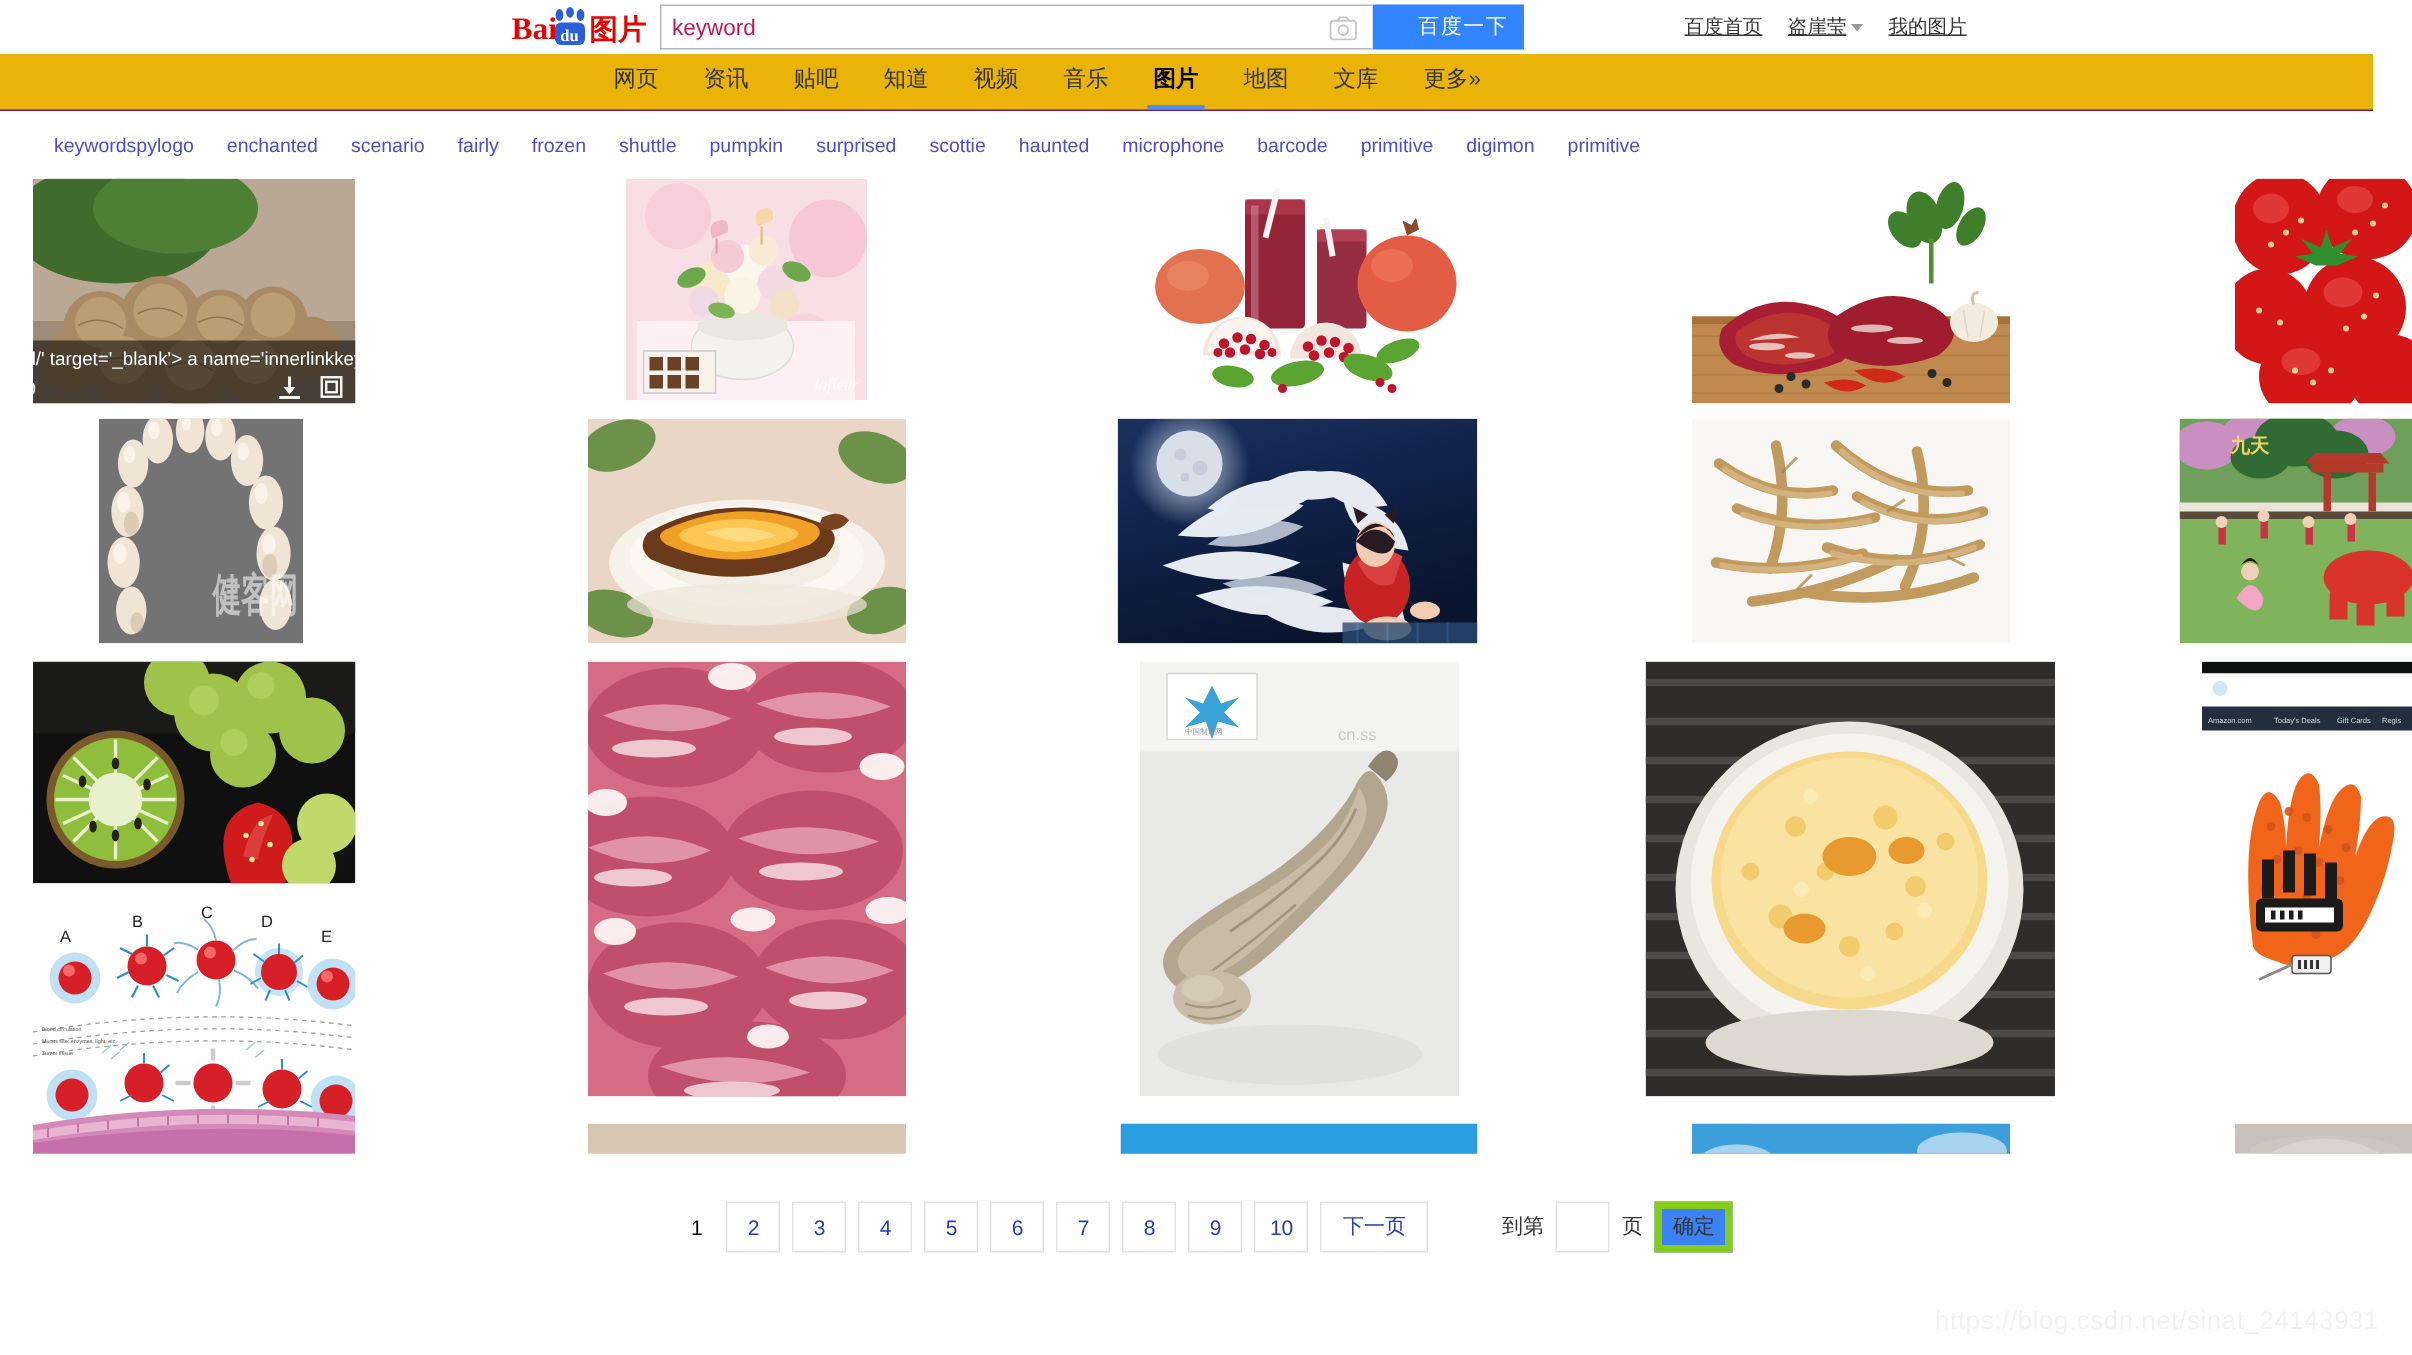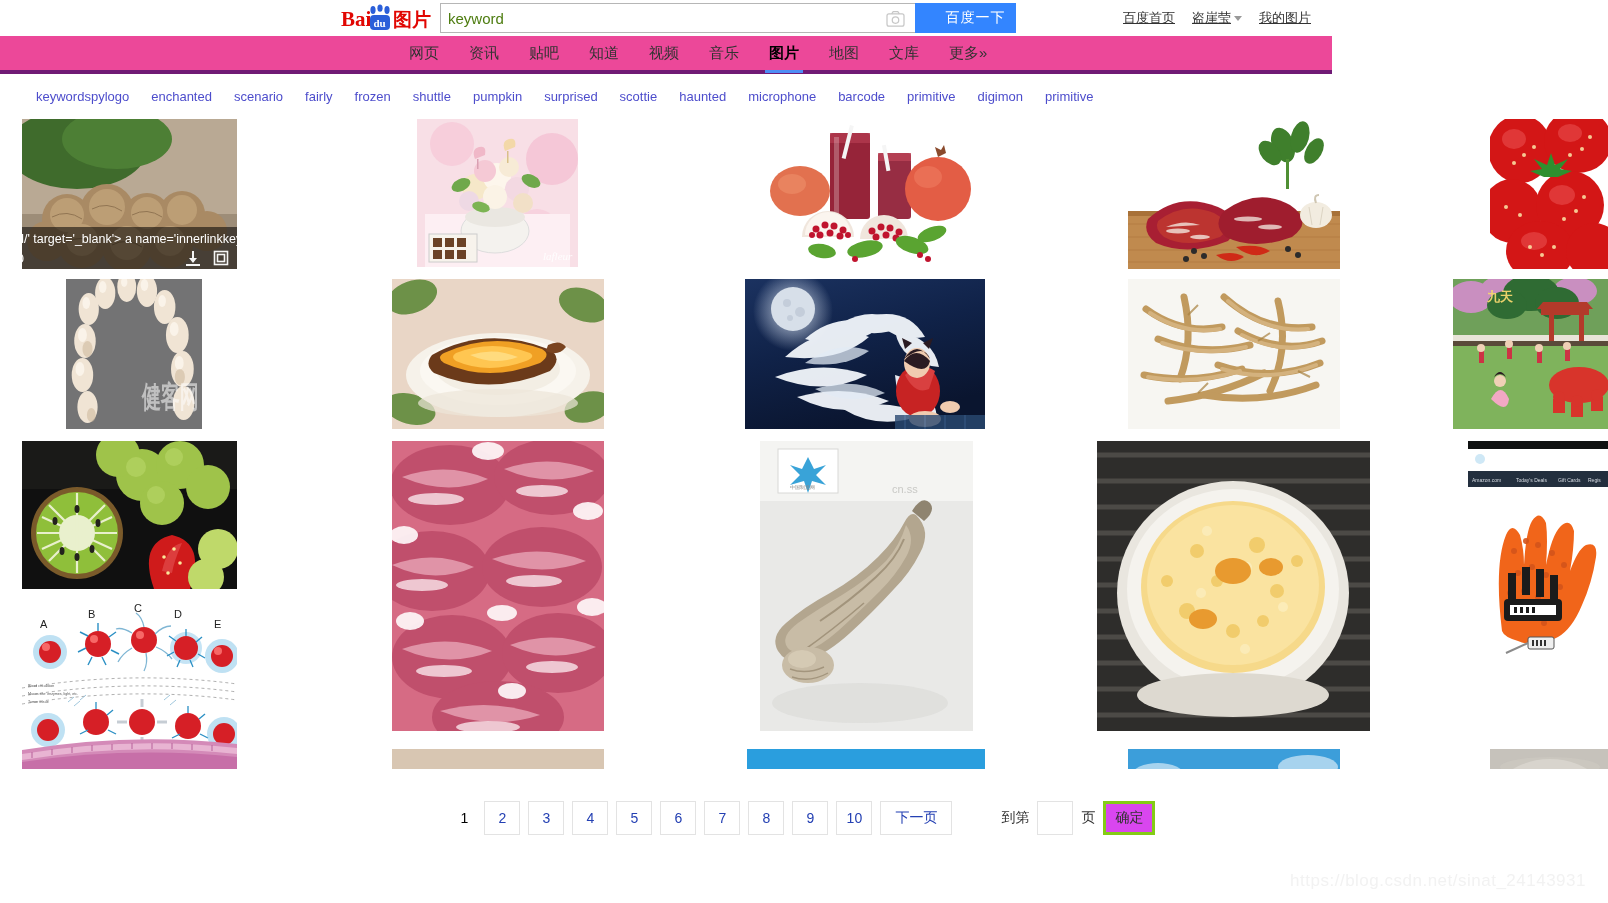--- a/index.html
+++ b/index.html
@@ -41,21 +41,21 @@
     border: 1px solid #b6b6b6;
     border-right: none;
     background: #fff;
     display: flex; align-items: center;
   }
   .search-input {
     border: none; outline: none;
     width: 430px; height: 26px;
     margin-left: 7px;
     font-size: 15px;
-    color: #4d7c0f;
+    color: #be185d;
     font-family: "Liberation Sans", sans-serif;
     background: transparent;
   }
   .camera-icon {
     position: absolute;
     right: 10px; top: 6px;
     width: 19px; height: 17px;
     cursor: pointer;
     opacity: 0.55;
   }
@@ -91,24 +91,24 @@
     margin-left: 3px;
     border-left: 4px solid transparent;
     border-right: 4px solid transparent;
     border-top: 5px solid #999;
     vertical-align: middle;
   }
 
   
   .nav-bar {
     position: relative;
-    width: 1332px;
+    width: 1582px;
     height: 38px;
-    border-bottom: 4px solid #701a75;
-    background: #ec4899;
+    border-bottom: 1px solid #701a75;
+    background: #eab308;
   }
   .nav-list {
     position: absolute;
     left: 405px; top: 0;
     display: flex;
     align-items: center;
     height: 37px;
     gap: 22px;
   }
   .nav-item {
@@ -248,22 +248,22 @@
   .jump-input {
     width: 36px; height: 34px;
     border: 1px solid #e3e3e3;
     outline: none;
     text-align: center;
     font-size: 14px;
     font-family: "Liberation Sans", sans-serif;
   }
   .jump-ok {
     min-width: 52px; height: 34px;
-    border: 3px solid #84cc16;
-    background: #d946ef;
+    border: 5px solid #84cc16;
+    background: #3b82f6;
     font-size: 14px;
     color: #333;
     cursor: pointer;
     font-family: "Liberation Sans", sans-serif;
   }
 
   .watermark {
     position: absolute;
     right: 22px; bottom: 12px;
     font-size: 17px;

